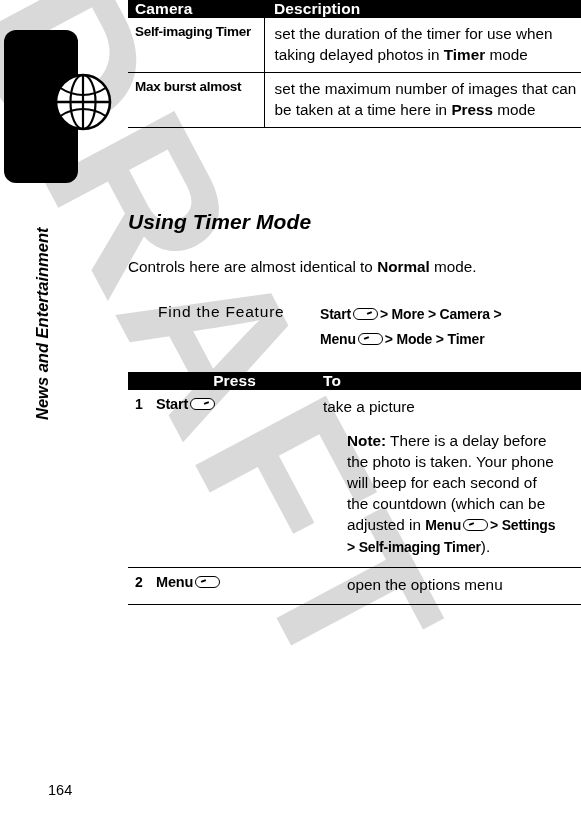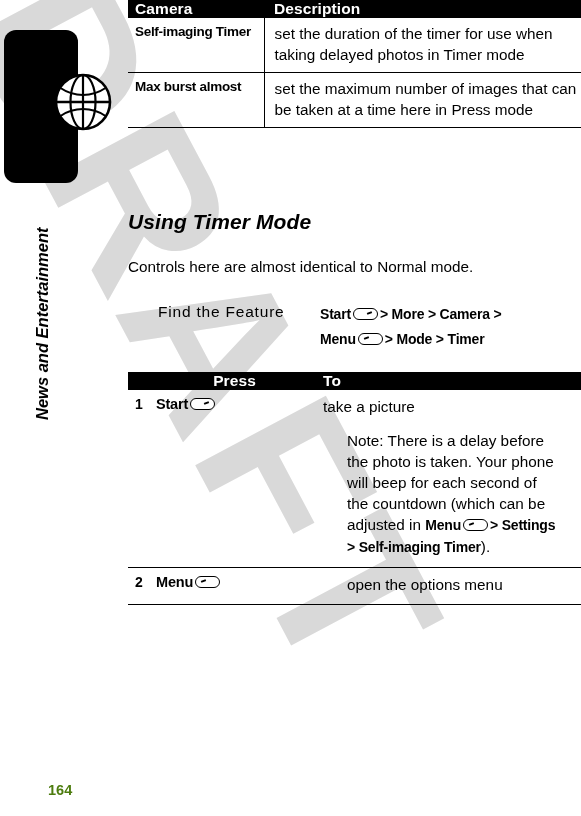--- a/index.html
+++ b/index.html
@@ -83,23 +83,23 @@
     font-size: 16.5px;
     letter-spacing: 0px;
     white-space: nowrap;
     color: #000000;
   }
   #page-number {
     position: absolute;
     left: 48px;
     top: 782px;
     font-family: "Liberation Sans", sans-serif;
-    font-weight: bold;
+    font-weight: normal;
     font-size: 14.5px;
-    color: #4d7c0f;
+    color: #000000;
   }
 
   
   #content {
     position: absolute;
     left: 128px;
     top: 0;
     width: 453px;
     height: 816px;
     z-index: 2;
@@ -234,21 +234,21 @@
   #press-table td.todo {
     font-family: "Liberation Sans", sans-serif;
     font-size: 15.3px;
     line-height: 21px;
     padding-left: 10px;
     padding-right: 20px;
   }
   #press-table td.todo p { margin: 0 0 13px 0; }
   #press-table td.todo p:last-child { margin-bottom: 0; margin-left: 24px; }
 
-  .b { font-weight: normal; }
+  .b { font-weight: bold; }
   .softbold {
     font-family: "Liberation Sans", sans-serif;
     font-weight: bold;
     font-size: 14px;
     letter-spacing: -0.2px;
   }
 
   
   .softkey {
     display: inline-block;

